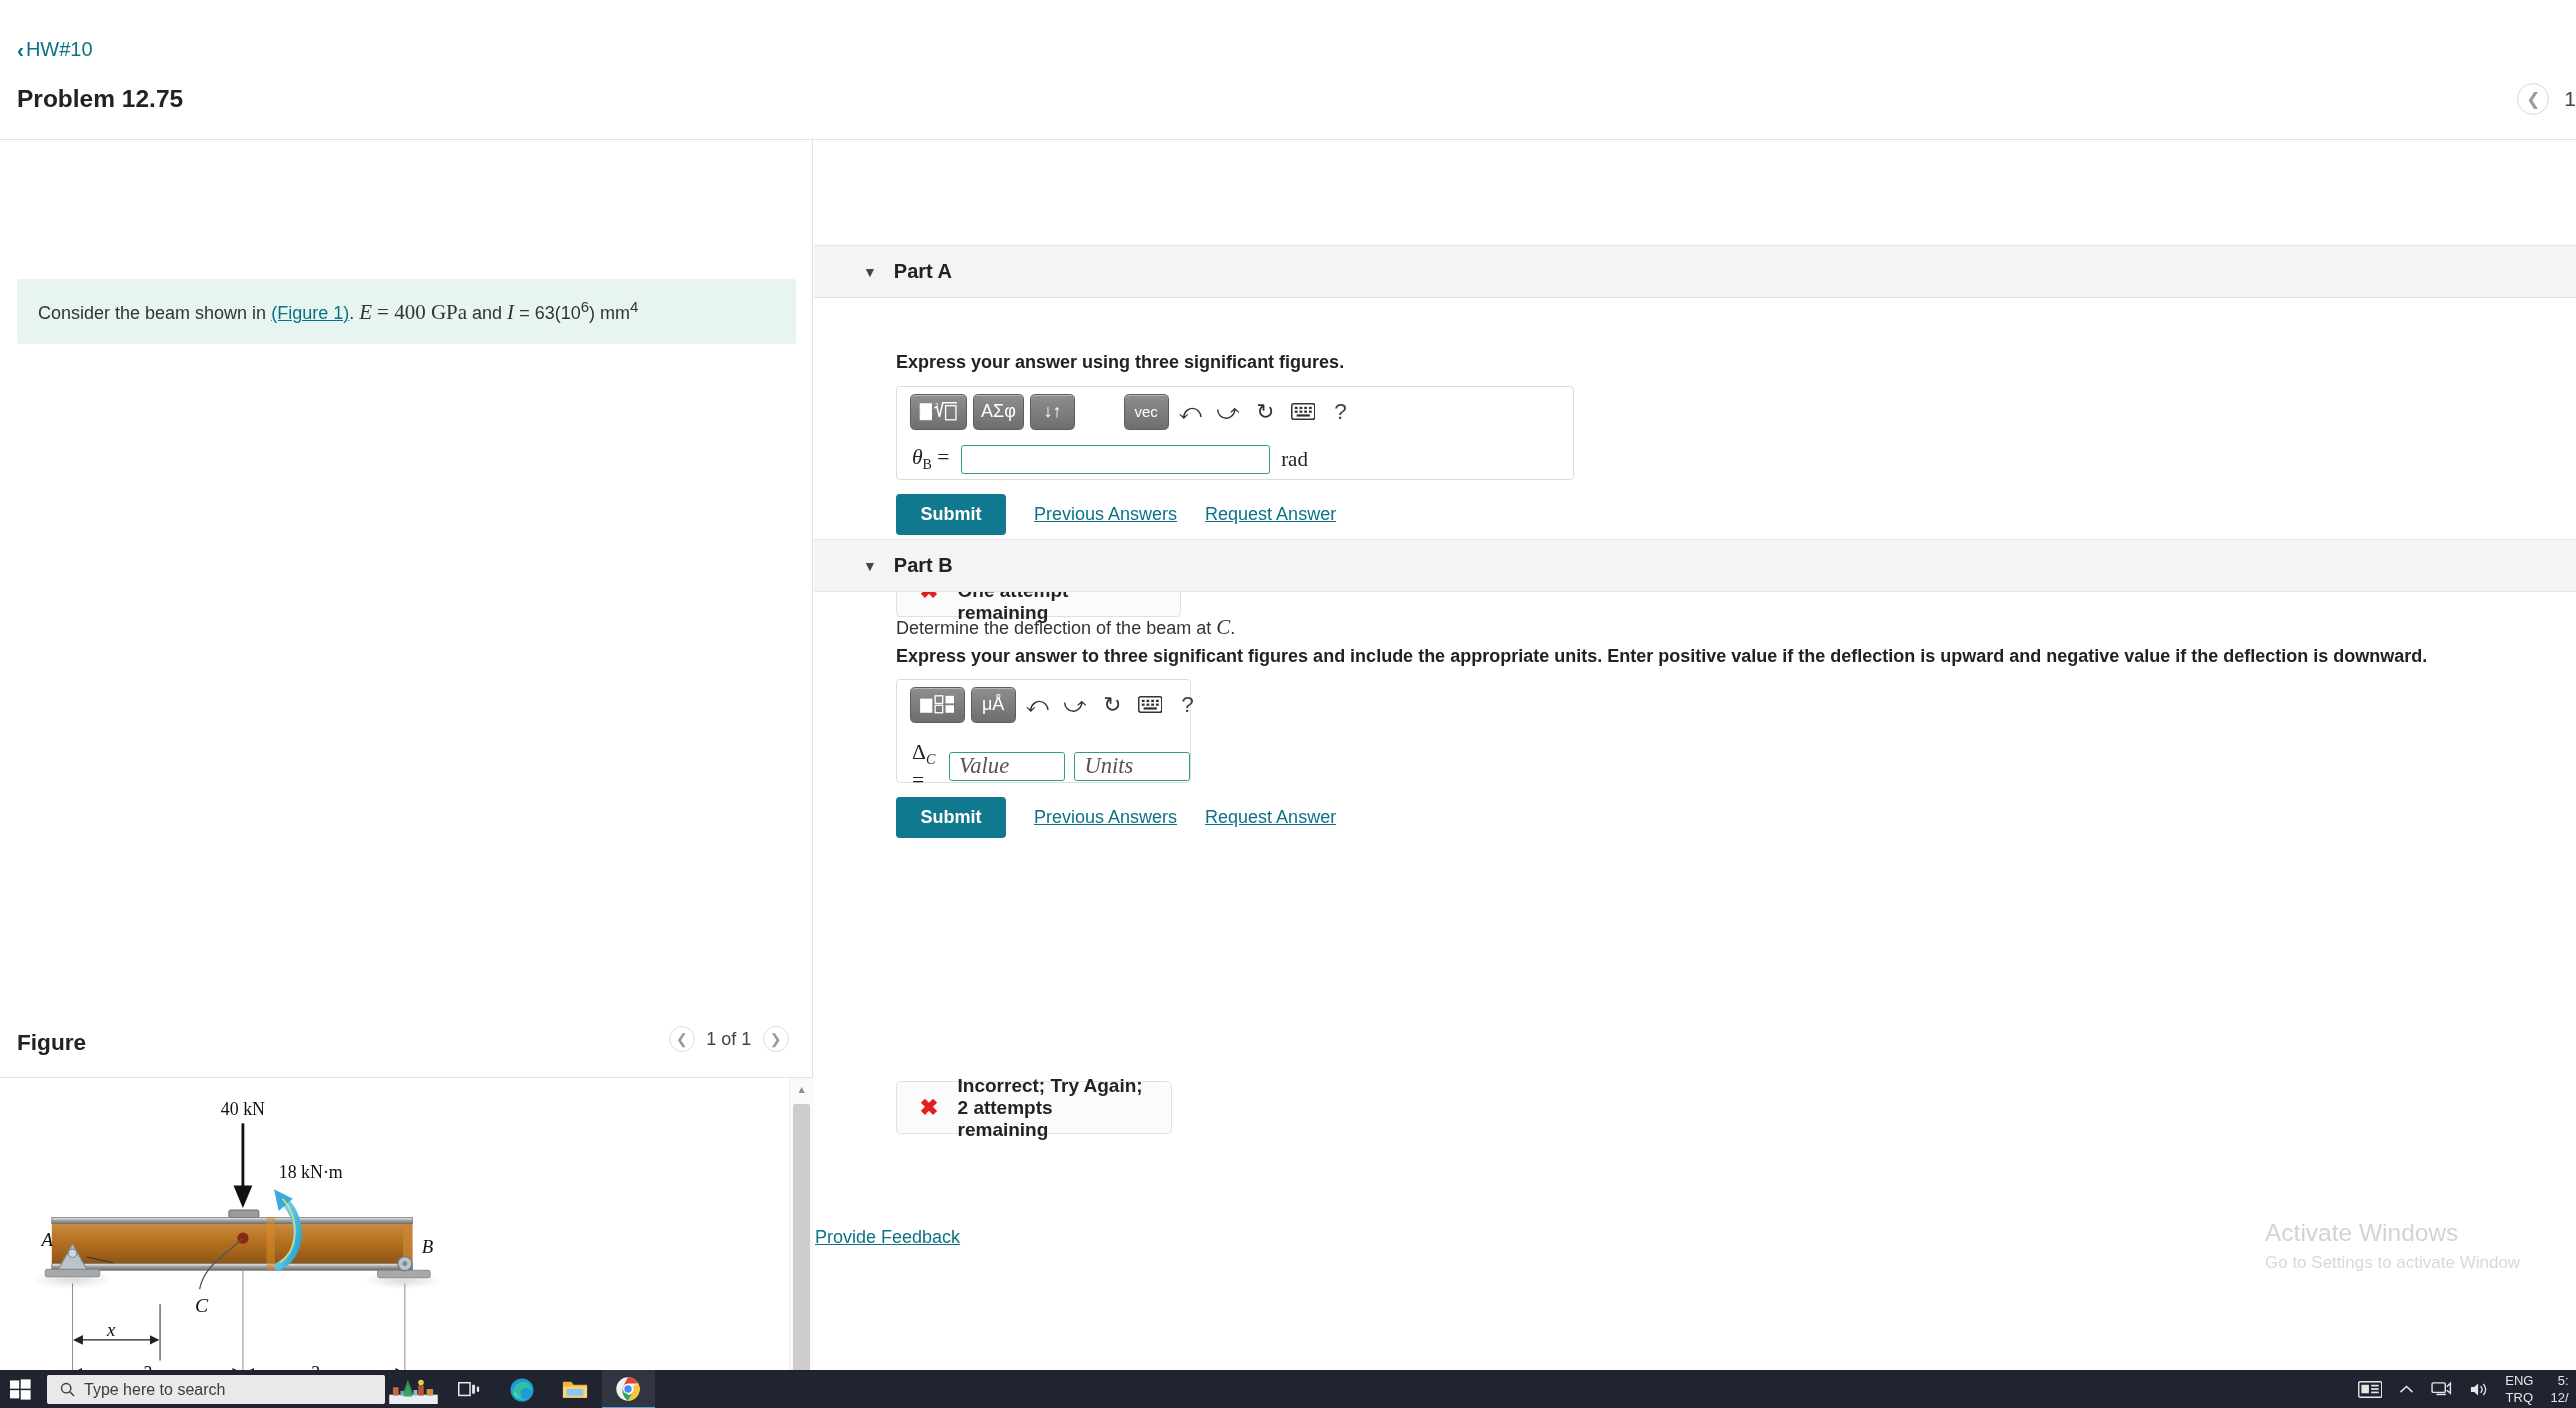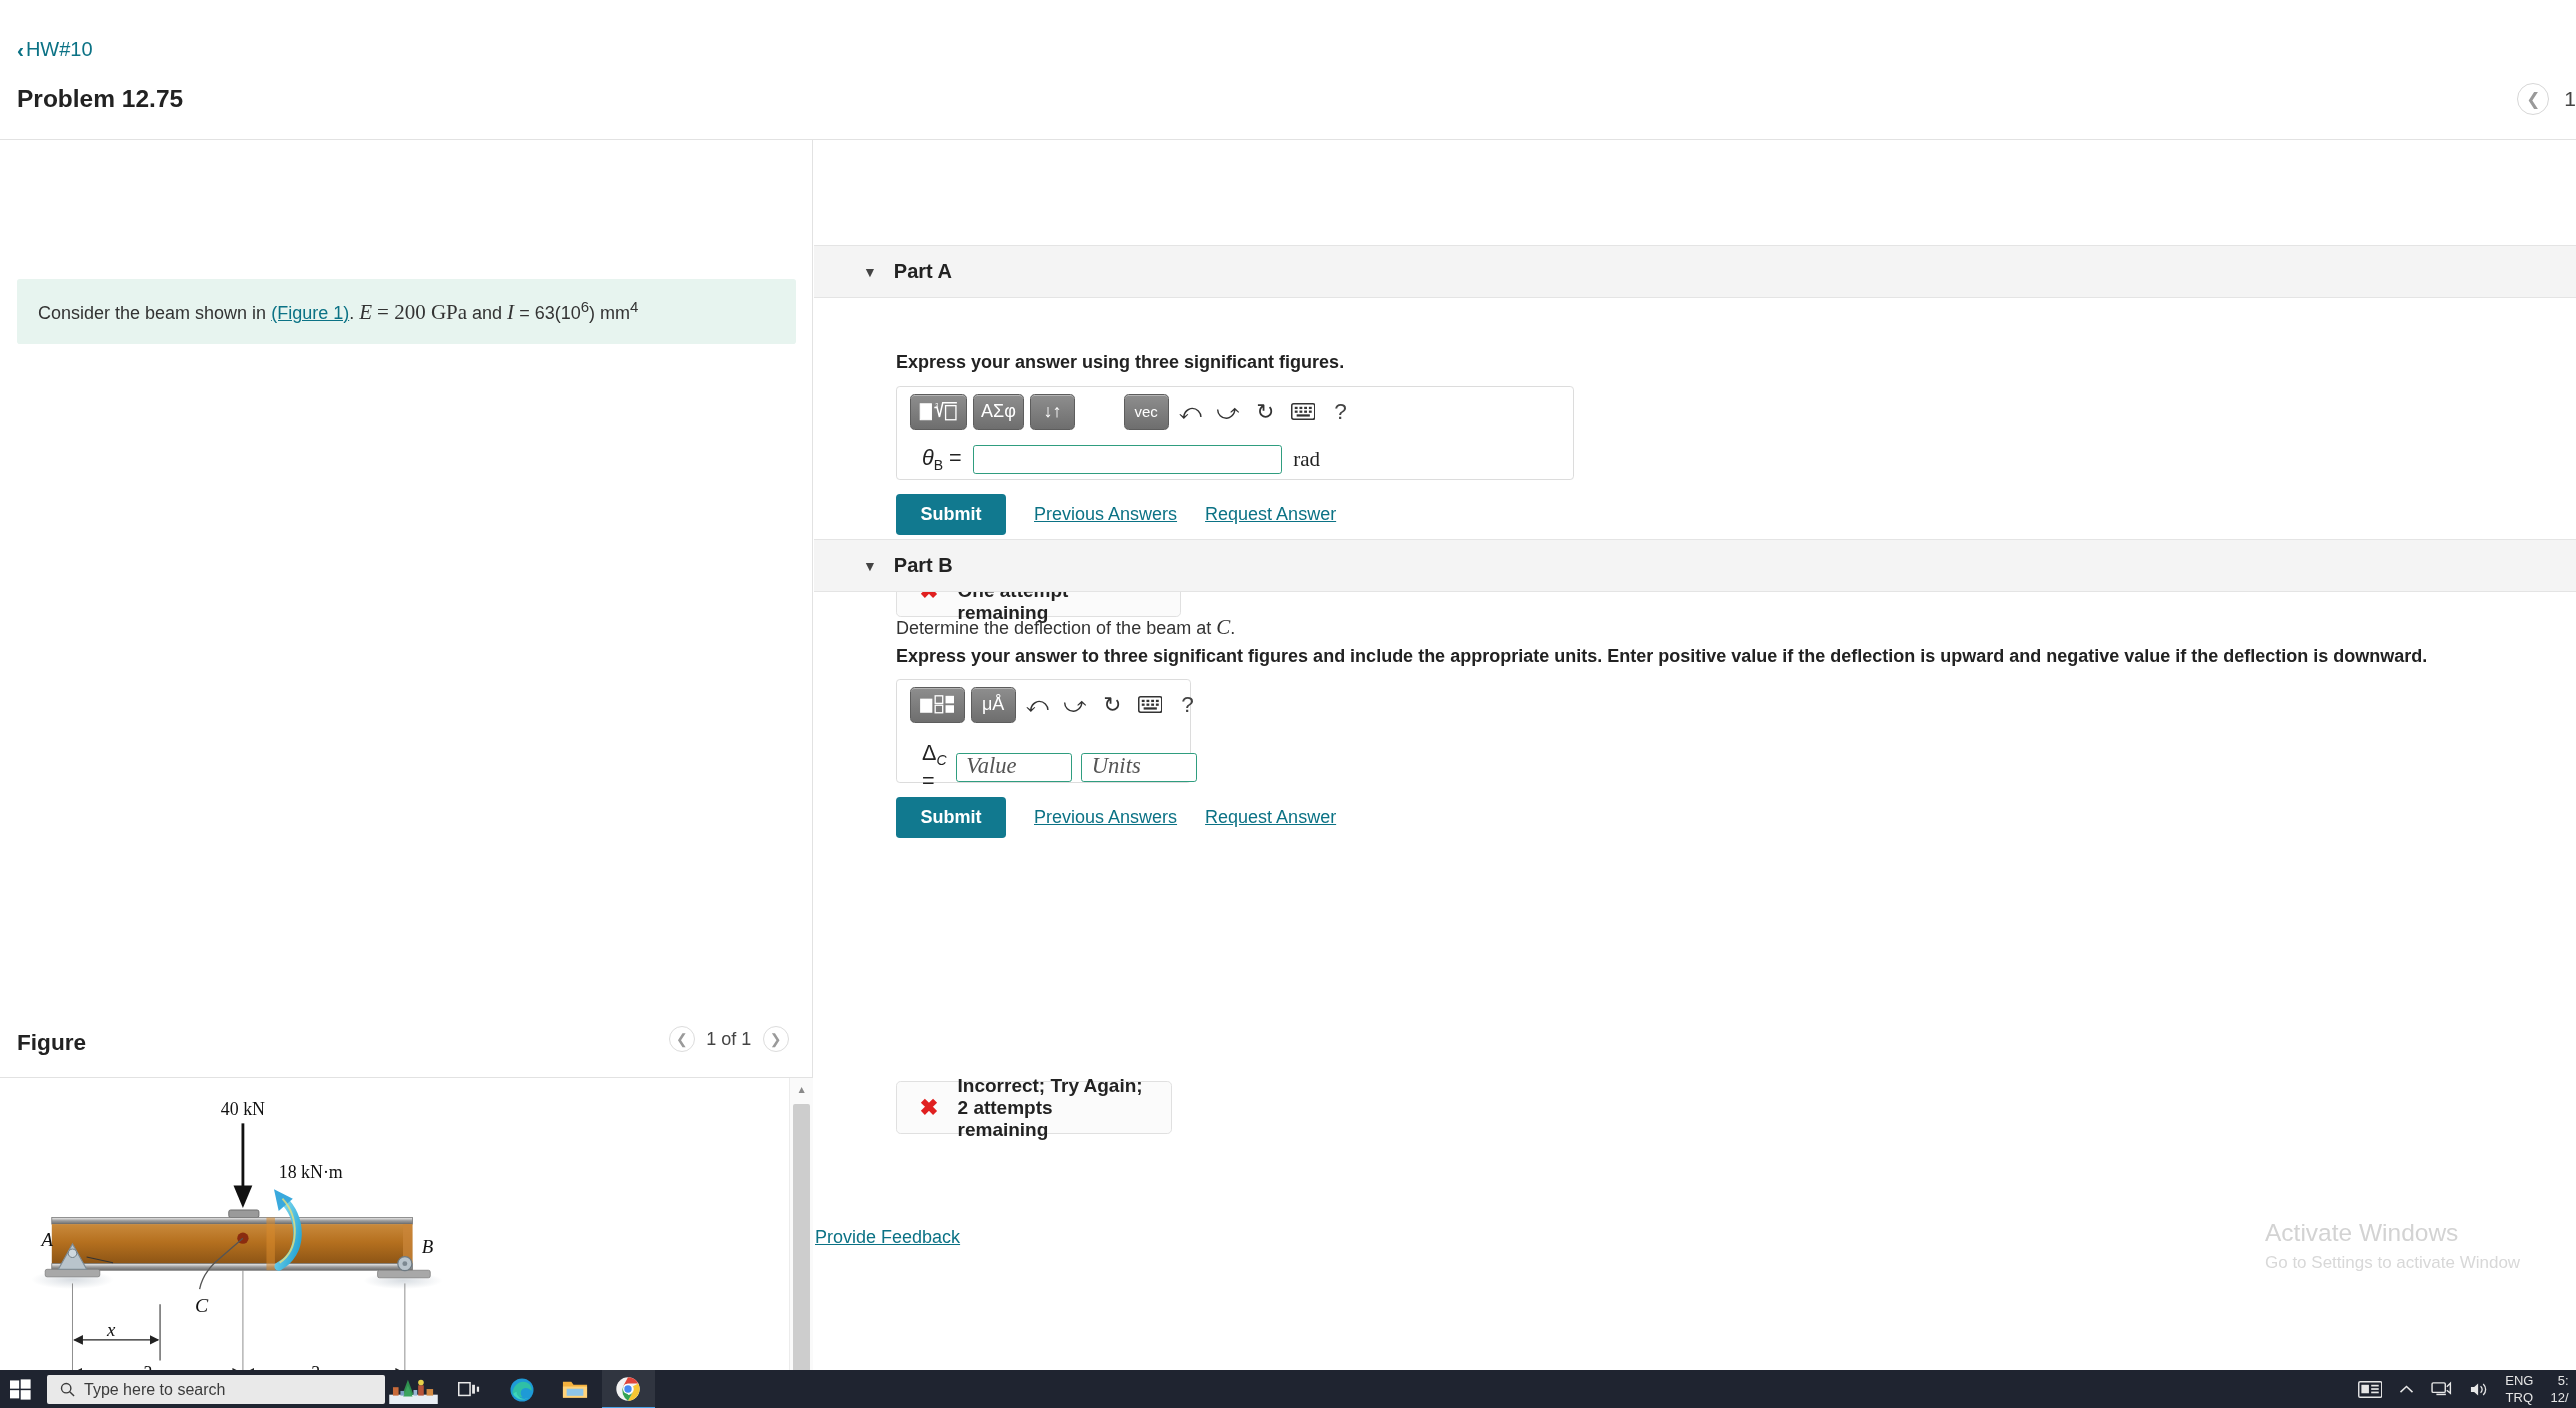--- a/index.html
+++ b/index.html
@@ -122,21 +122,21 @@
   }
   .mbtn.wide { min-width:55px; }
   .mbtn.vec { font-size:15px;margin-left:43px; }
   .micon {
     width:32px;height:32px;display:flex;align-items:center;justify-content:center;
     color:#333; font-size:21.6px;
   }
   .micon.qm { color:#444; font-size:22.6px; }
 
   .ansrow { position:absolute; display:flex; align-items:center; }
-  .ans-label { font-family:Liberation Sans, sans-serif; font-size:21.6px; color:#222;margin-left:10px; }
+  .ans-label { font-family:Liberation Serif, serif; font-size:21.6px; color:#222; }
   .ans-input {
     border:0.9px solid #2f9d7f; border-radius:2.8px; background:#fff;
     height:29px; outline:none; font-size:19px; padding:0 9.4px;
     font-family:"Liberation Sans", sans-serif;
   }
   .ans-input::placeholder { font-family:"Liberation Serif", serif; font-style:italic; color:#555; font-size:22.6px; }
   .ans-unit { font-family:"Liberation Serif", serif; font-size:21px; color:#222; }
 
   .submit-row { position:absolute; display:flex; align-items:center; gap:28px; }
   .submit-btn {
@@ -197,21 +197,21 @@
     </div>
     <div class="hdr-count">1</div>
   </div>
   <div class="hdr-rule"></div>
 
   <div class="left-panel">
 
     <div class="statement">
       <span>Consider the beam shown in </span><a class="fig-link">(Figure 1)</a><span>.</span>
       <span class="mathit">E</span>
-      <span class="mathrm">= 200 GPa</span><span> and </span><span class="mathit">I</span>
+      <span class="mathrm">= 400 GPa</span><span> and </span><span class="mathit">I</span>
       <span><span>= 63(10</span><sup>6</sup><span>) mm</span><sup>4</sup></span>
     </div>
 
     <div class="figure-hdr">
       <div class="ftitle">Figure</div>
       <div class="fig-nav">
         <div class="rb">
             <span>❮</span>
           </div>
         <div class="cnt">1 of 1</div>

